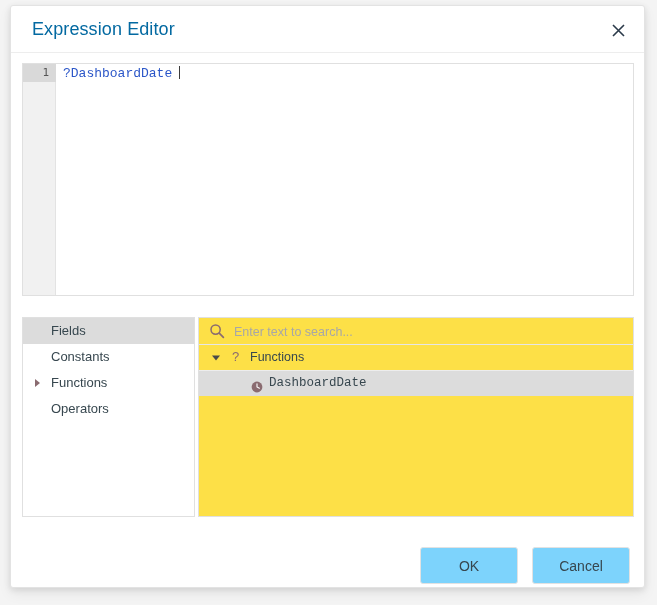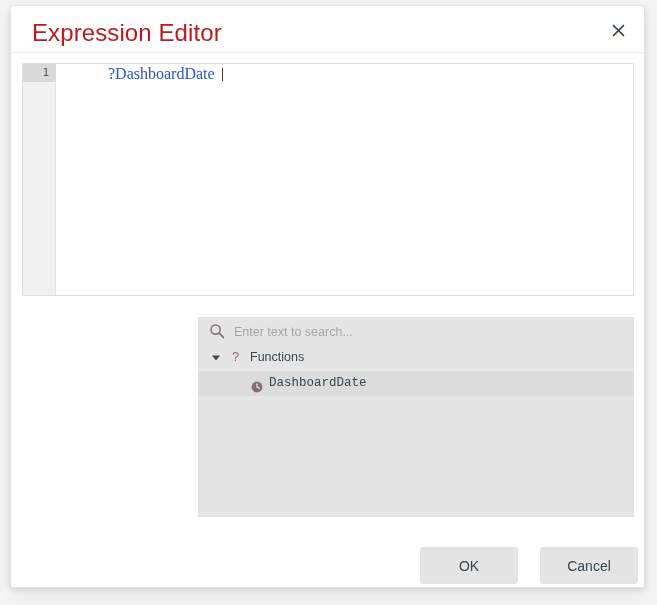--- a/index.html
+++ b/index.html
@@ -35,22 +35,22 @@
     left: 0; top: 0;
     width: 100%;
     height: 47px;
     border-bottom: 1px solid #ededed;
     box-sizing: border-box;
   }
   .dialog-title {
     position: absolute;
     left: 21px;
     top: 13px;
-    font-size: 24px;
-    color: #b91c1c;
+    font-size: 18px;
+    color: #0369a1;
     letter-spacing: 0.1px;
     white-space: nowrap;
   }
   .close-btn {
     position: absolute;
     right: 12px;
     top: 10px;
     width: 28px;
     height: 28px;
     display: flex;
@@ -100,26 +100,25 @@
     color: #555555;
     line-height: 16px;
   }
   .code-area {
     position: absolute;
     left: 34px; top: 0;
     right: 0; bottom: 0;
     padding: 2px 0 0 6px;
   }
   .code-line {
-    font-family: Liberation Serif, serif;
-    font-size: 16px;
+    font-family: Liberation Mono, monospace;
+    font-size: 13px;
     line-height: 16px;
     color: #2b56c8;
     white-space: pre;
-    margin-left: 45px;
   }
   .caret {
     display: inline-block;
     width: 1px;
     height: 13px;
     background: #3c3c3c;
     vertical-align: -2px;
     margin-left: 7px;
   }
 
@@ -157,21 +156,21 @@
     border-bottom: 4px solid transparent;
   }
 
   .tree-panel {
     position: absolute;
     left: 187px;
     top: 311px;
     width: 436px;
     height: 200px;
     border: 1px solid #e0e0e0;
-    background: #e5e5e5;
+    background: #fde047;
     box-sizing: border-box;
     overflow: hidden;
   }
   .search-row {
     position: relative;
     height: 27px;
     border-bottom: 1px solid #e6e6e6;
     box-sizing: border-box;
   }
   .search-icon {
@@ -240,31 +239,31 @@
     width: 12px;
     height: 12px;
   }
   .tree-label-child { padding-left: 70px; }
 
   
   .btn {
     position: absolute;
     top: 541px;
     height: 37px;
-    background: #e5e5e5;
+    background: #7dd3fc;
     border: 1px solid #e2e2e2;
     border-radius: 3px;
     font-family: "Liberation Sans", sans-serif;
     font-size: 14px;
     color: #37474f;
     cursor: pointer;
     padding: 0;
   }
   .btn-ok { left: 409px; width: 98px; }
-  .btn-cancel { left: 521px; width: 98px; margin-left: 8px; }
+  .btn-cancel { left: 521px; width: 98px; }
 </style>
 </head>
 <body>
 
 <div class="dialog">
 
   <div class="titlebar">
     <div class="dialog-title">Expression Editor</div>
     <div class="close-btn">
       <span>
@@ -278,20 +277,35 @@
   <div class="editor">
     <div class="gutter">
       <div class="gutter-active"></div>
       <div class="linenum">1</div>
     </div>
     <div class="code-area">
       <div class="code-line"><span>?DashboardDate</span><span class="caret"></span></div>
     </div>
   </div>
 
+  <div class="cat-panel">
+    <div class="cat-item selected">
+      <span>Fields</span>
+    </div>
+    <div class="cat-item">
+      <span>Constants</span>
+    </div>
+    <div class="cat-item">
+      <span class="cat-arrow"></span>
+      <span>Functions</span>
+    </div>
+    <div class="cat-item">
+      <span>Operators</span>
+    </div>
+  </div>
 
   <div class="tree-panel">
 
     <div class="search-row">
       <span class="search-icon">
         <svg width="16" height="16" viewBox="0 0 16 16">
           <circle cx="6.6" cy="6.6" r="4.6" stroke="#8a6b70" stroke-width="1.5" fill="none"></circle>
           <path d="M10.2 10.2 L14.4 14.4" stroke="#8a6b70" stroke-width="1.7" stroke-linecap="round"></path>
         </svg>
       </span>

